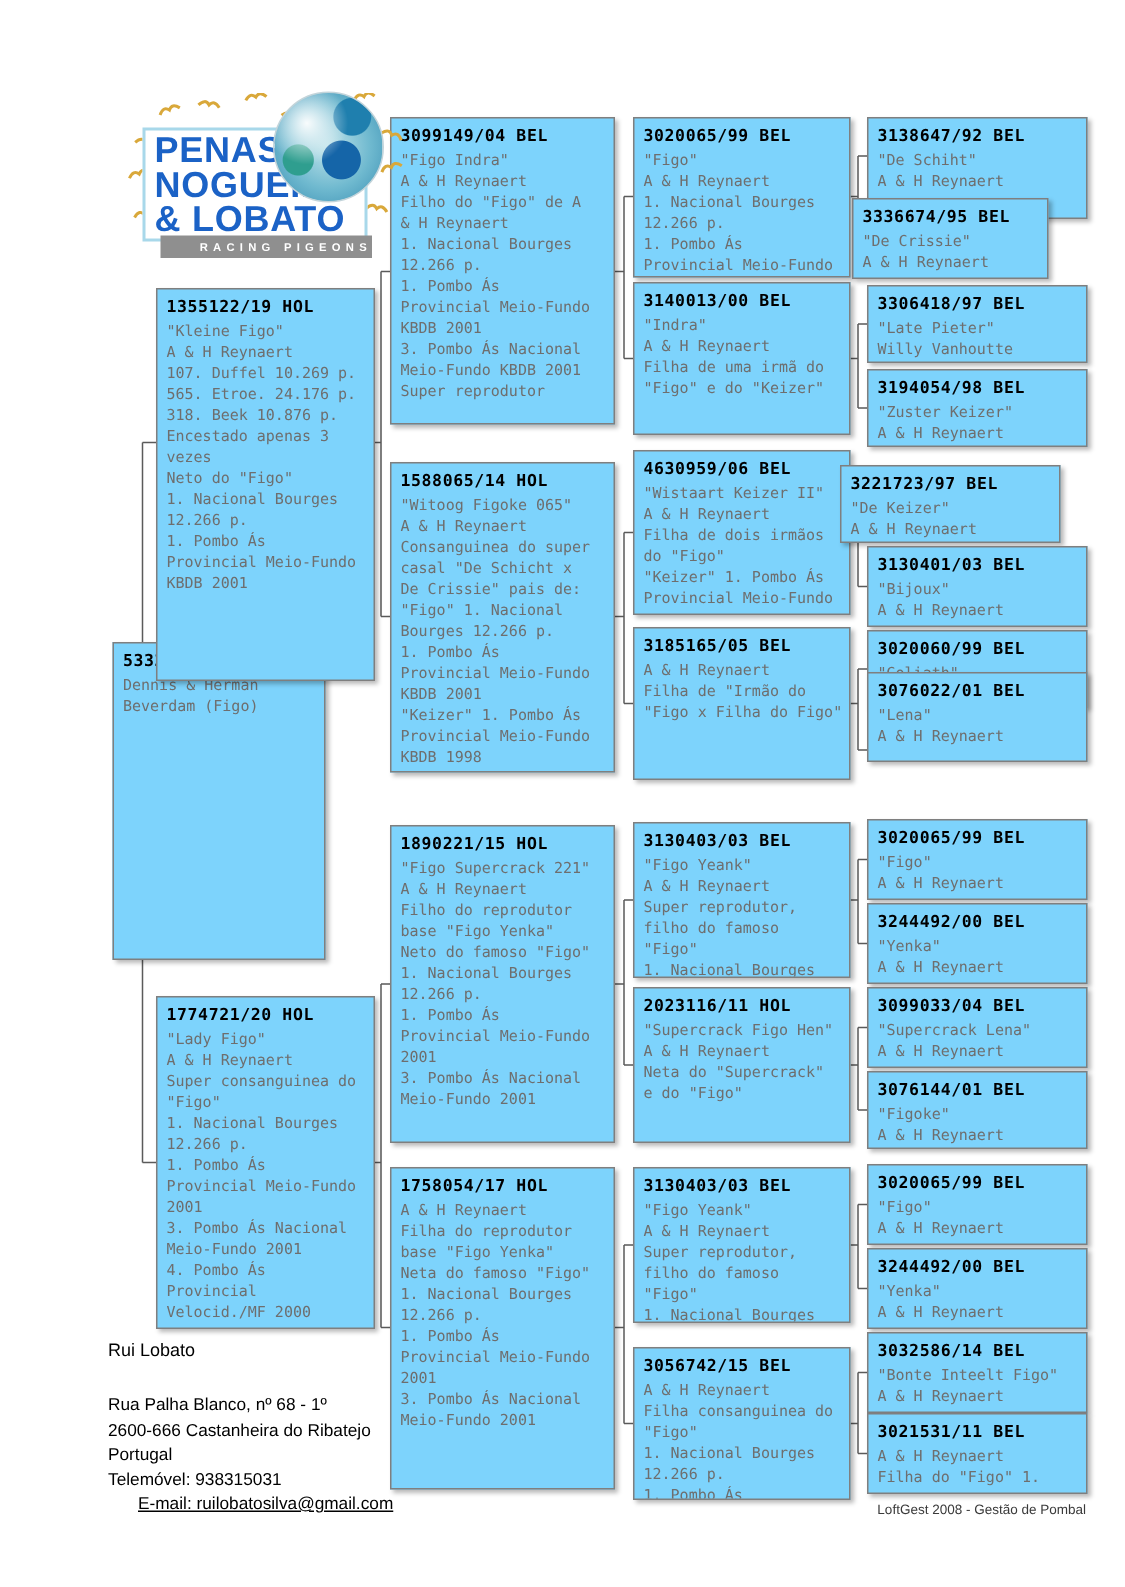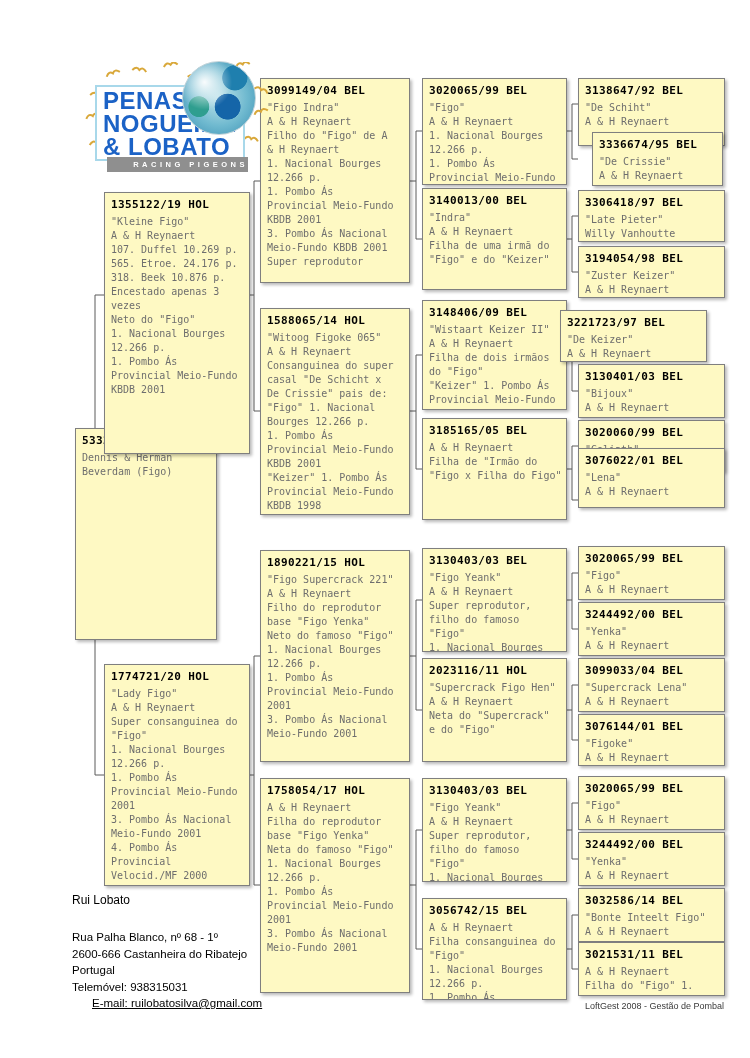--- a/index.html
+++ b/index.html
@@ -2,21 +2,21 @@
 <html><head>
 <meta charset="utf-8">
 <style>
   html,body { margin:0; padding:0; }
   body {
     width:750px; height:1058px; position:relative; background:#ffffff;
     font-family:"DejaVu Sans Mono", monospace; overflow:hidden;
   }
   svg.connectors { position:absolute; left:0; top:0; z-index:0; }
   .pbox {
-    position:absolute; background:#fef9c3; border:1px solid #7f7f7f;
+    position:absolute; background:#7dd3fc; border:1px solid #7f7f7f;
     box-shadow:2px 2px 3px rgba(0,0,0,0.28);
     padding:4px 6px; box-sizing:border-box; overflow:hidden; z-index:1;
   }
   .ring {
     font-family:"DejaVu Sans Mono", monospace; font-weight:bold;
     font-size:11px; line-height:16px; color:#000; letter-spacing:0.4px;
     margin-bottom:2px; white-space:pre;
   }
   .pbody {
     font-family:"DejaVu Sans Mono", monospace; font-size:10px; line-height:14px;
@@ -221,21 +221,21 @@
 Provincial Meio-Fundo</div>
 </div>
 <div class="pbox" style="left:422px;top:188px;width:145px;height:102px">
   <div class="ring">3140013/00 BEL</div>
   <div class="pbody">"Indra"
 A &amp; H Reynaert
 Filha de uma irmã do
 "Figo" e do "Keizer"</div>
 </div>
 <div class="pbox" style="left:422px;top:300px;width:145px;height:110px">
-  <div class="ring">3148406/09 BEL</div>
+  <div class="ring">4630959/06 BEL</div>
   <div class="pbody">"Wistaart Keizer II"
 A &amp; H Reynaert
 Filha de dois irmãos
 do "Figo"
 "Keizer" 1. Pombo Ás
 Provincial Meio-Fundo</div>
 </div>
 <div class="pbox" style="left:422px;top:418px;width:145px;height:102px">
   <div class="ring">3185165/05 BEL</div>
   <div class="pbody">A &amp; H Reynaert
@@ -275,21 +275,21 @@
 1. Nacional Bourges
 12.266 p.
 1. Pombo Ás</div>
 </div>
 
 <div class="pbox" style="left:578px;top:78px;width:147px;height:68px">
   <div class="ring">3138647/92 BEL</div>
   <div class="pbody">"De Schiht"
 A &amp; H Reynaert</div>
 </div>
-<div class="pbox" style="left:592px;top:132px;width:131px;height:54px">
+<div class="pbox" style="left:568px;top:132px;width:131px;height:54px">
   <div class="ring">3336674/95 BEL</div>
   <div class="pbody">"De Crissie"
 A &amp; H Reynaert</div>
 </div>
 <div class="pbox" style="left:578px;top:190px;width:147px;height:52px">
   <div class="ring">3306418/97 BEL</div>
   <div class="pbody">"Late Pieter"
 Willy Vanhoutte</div>
 </div>
 <div class="pbox" style="left:578px;top:246px;width:147px;height:52px">

